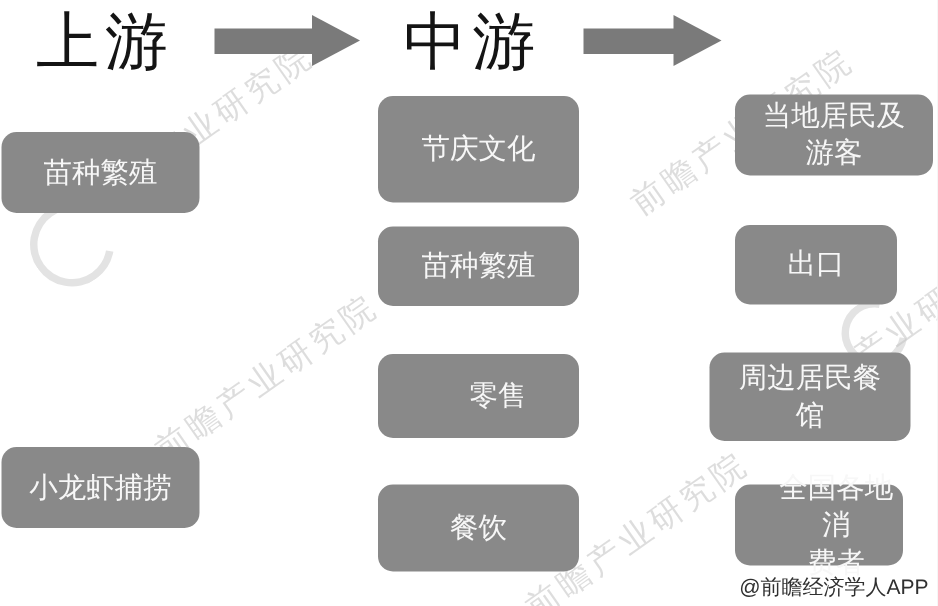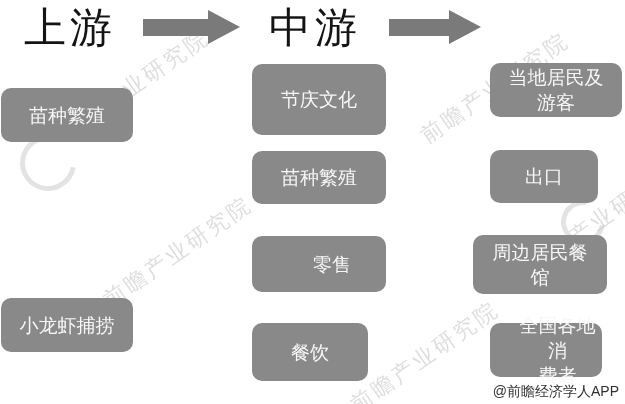--- a/index.html
+++ b/index.html
@@ -74,21 +74,21 @@
     <div class="shaft" style="width:61px;"></div>
     <div class="head" style="left:60px;"></div>
   </div>
 
   <div class="chain-box" style="left:1px;top:88px;width:132px;height:54px;">苗种繁殖</div>
   <div class="chain-box" style="left:1px;top:298px;width:132px;height:54px;">小龙虾捕捞</div>
 
   <div class="chain-box" style="left:252px;top:64px;width:134px;height:71px;">节庆文化</div>
   <div class="chain-box" style="left:252px;top:151px;width:134px;height:53px;">苗种繁殖</div>
   <div class="chain-box" style="left:252px;top:236px;width:134px;height:56px;padding-left:26px;">零售</div>
-  <div class="chain-box" style="left:252px;top:323px;width:116px;height:58px;">餐饮</div>
+  <div class="chain-box" style="left:252px;top:323px;width:134px;height:58px;">餐饮</div>
 
   <div class="chain-box" style="left:490px;top:63px;width:132px;height:54px;">当地居民及
 游客</div>
   <div class="chain-box" style="left:490px;top:150px;width:108px;height:53px;">出口</div>
   <div class="chain-box" style="left:473px;top:235px;width:134px;height:59px;">周边居民餐
 馆</div>
   <div class="chain-box" style="left:490px;top:323px;width:112px;height:54px;padding-left:23px;">全国各地消
 费者</div>
 
   <div class="attribution">@前瞻经济学人APP</div>

